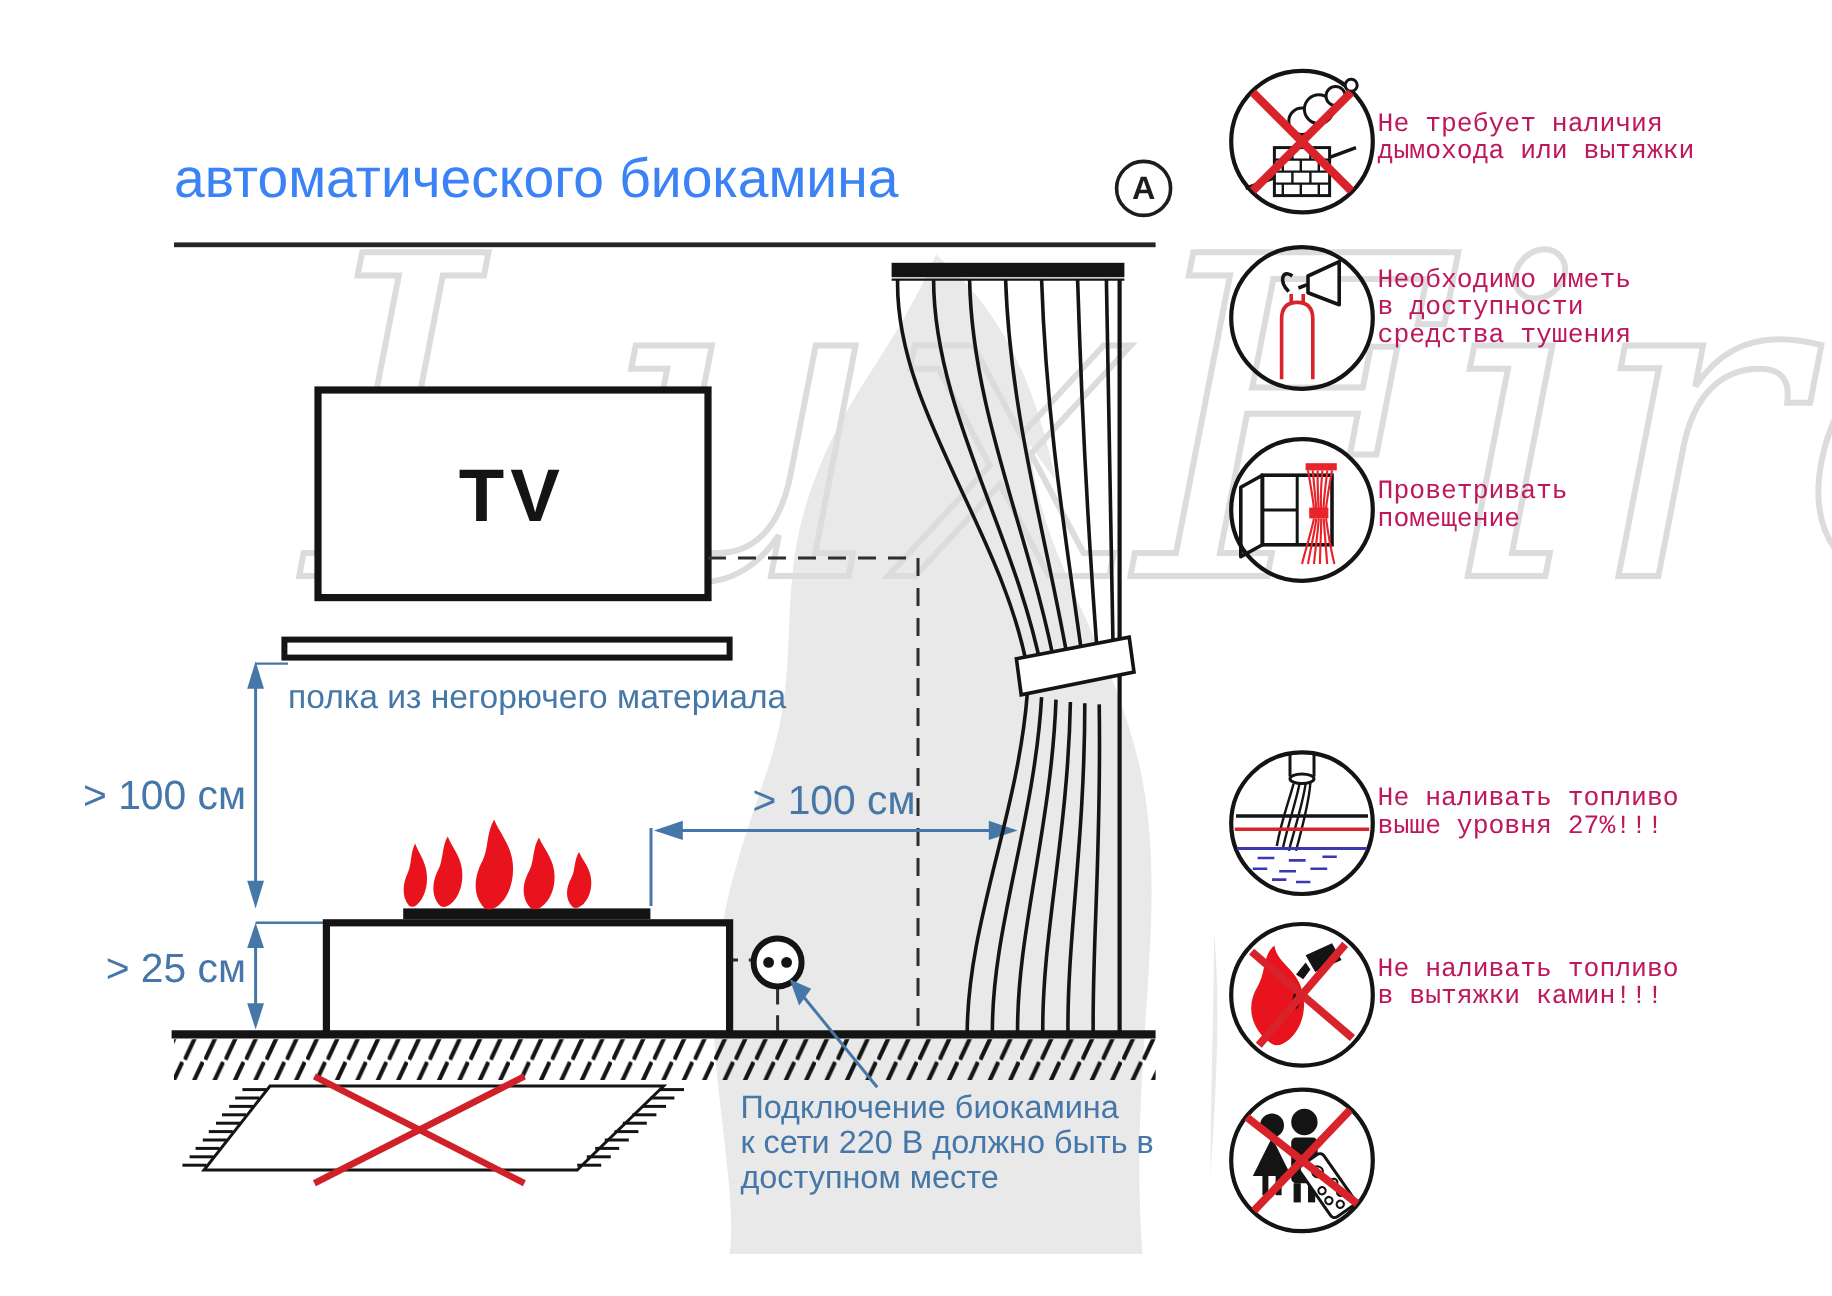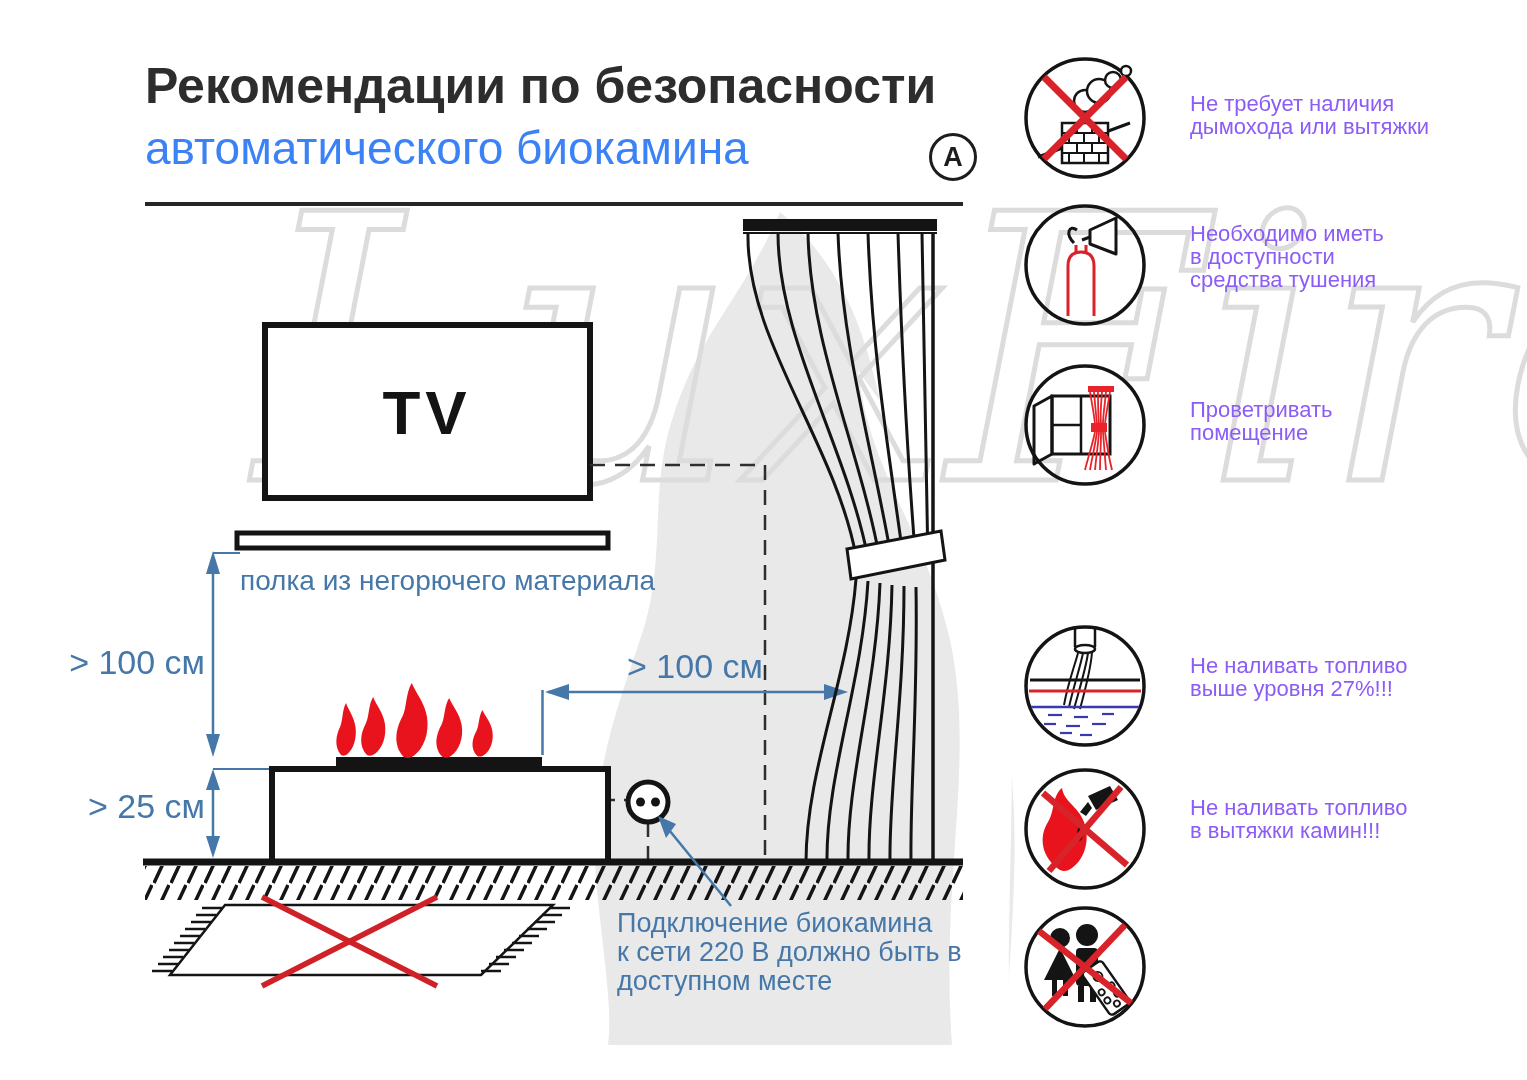--- a/index.html
+++ b/index.html
@@ -13,40 +13,39 @@
   .title2{left:145px;top:121px;font-size:46px;font-weight:normal;color:#3b82f6;z-index:2;white-space:nowrap;}
   .rule{left:145px;top:202px;width:818px;height:4px;background:#262626;z-index:2;}
   .marker{left:929px;top:133px;width:42px;height:42px;border:3.5px solid #1d1d1d;border-radius:50%;
           display:flex;align-items:center;justify-content:center;font-weight:bold;font-size:27px;
           color:#1d1d1d;z-index:2;}
   
   #diagram{left:0;top:0;z-index:1;}
   
   .rec-row{position:absolute;left:1022px;display:flex;z-index:2;}
   .rec-icon{width:126px;height:126px;flex:0 0 126px;}
-  .rec-text{margin-left:42px;font-size:22px;line-height:23px;color:#8b5cf6;white-space:nowrap;}
+  .rec-text{font-size:22px;line-height:23px;color:#be185d;white-space:nowrap;font-family:Liberation Mono, monospace;}
 </style>
 </head>
 <body>
 
 <div class="canvas">
 
   <svg id="watermark" class="abs" width="1527" height="1080" viewBox="0 0 1527 1080">
     <g>
       <path d="M780,212 C742,300 700,330 672,420 C648,495 668,560 640,640
                C615,715 585,790 598,900 C606,975 612,1010 608,1045
                L1005,1045 C1010,930 1028,800 996,690 C965,585 905,520 884,420
                C868,340 846,268 780,212 Z" fill="#e9e9e9"></path>
       <path d="M952,1045 C940,880 976,760 950,640 C925,530 868,470 858,370
                C912,450 972,500 998,610 C1024,720 1004,880 1010,1045 Z" fill="#ffffff"></path>
     </g>
     <text x="255" y="480" font-family="DejaVu Serif, serif" font-style="italic" font-size="370" fill="none" stroke="#dcdcdc" stroke-width="5">LuxFire</text>
   </svg>
 
-  <div class="abs title1">Рекомендации по безопасности</div>
   <div class="abs title2">автоматического биокамина</div>
   <div class="abs marker">A</div>
   <div class="abs rule"></div>
 
   <svg id="diagram" class="abs" width="1000" height="1080" viewBox="0 0 1000 1080">
     <defs>
       <pattern id="hatch" width="17" height="34" patternUnits="userSpaceOnUse">
         <path d="M1,33 L16,1" stroke="#141414" stroke-width="3.5"></path>
       </pattern>
       <path id="flame" d="M16,100 C2,84 6,62 14,46 C20,34 18,14 26,0

